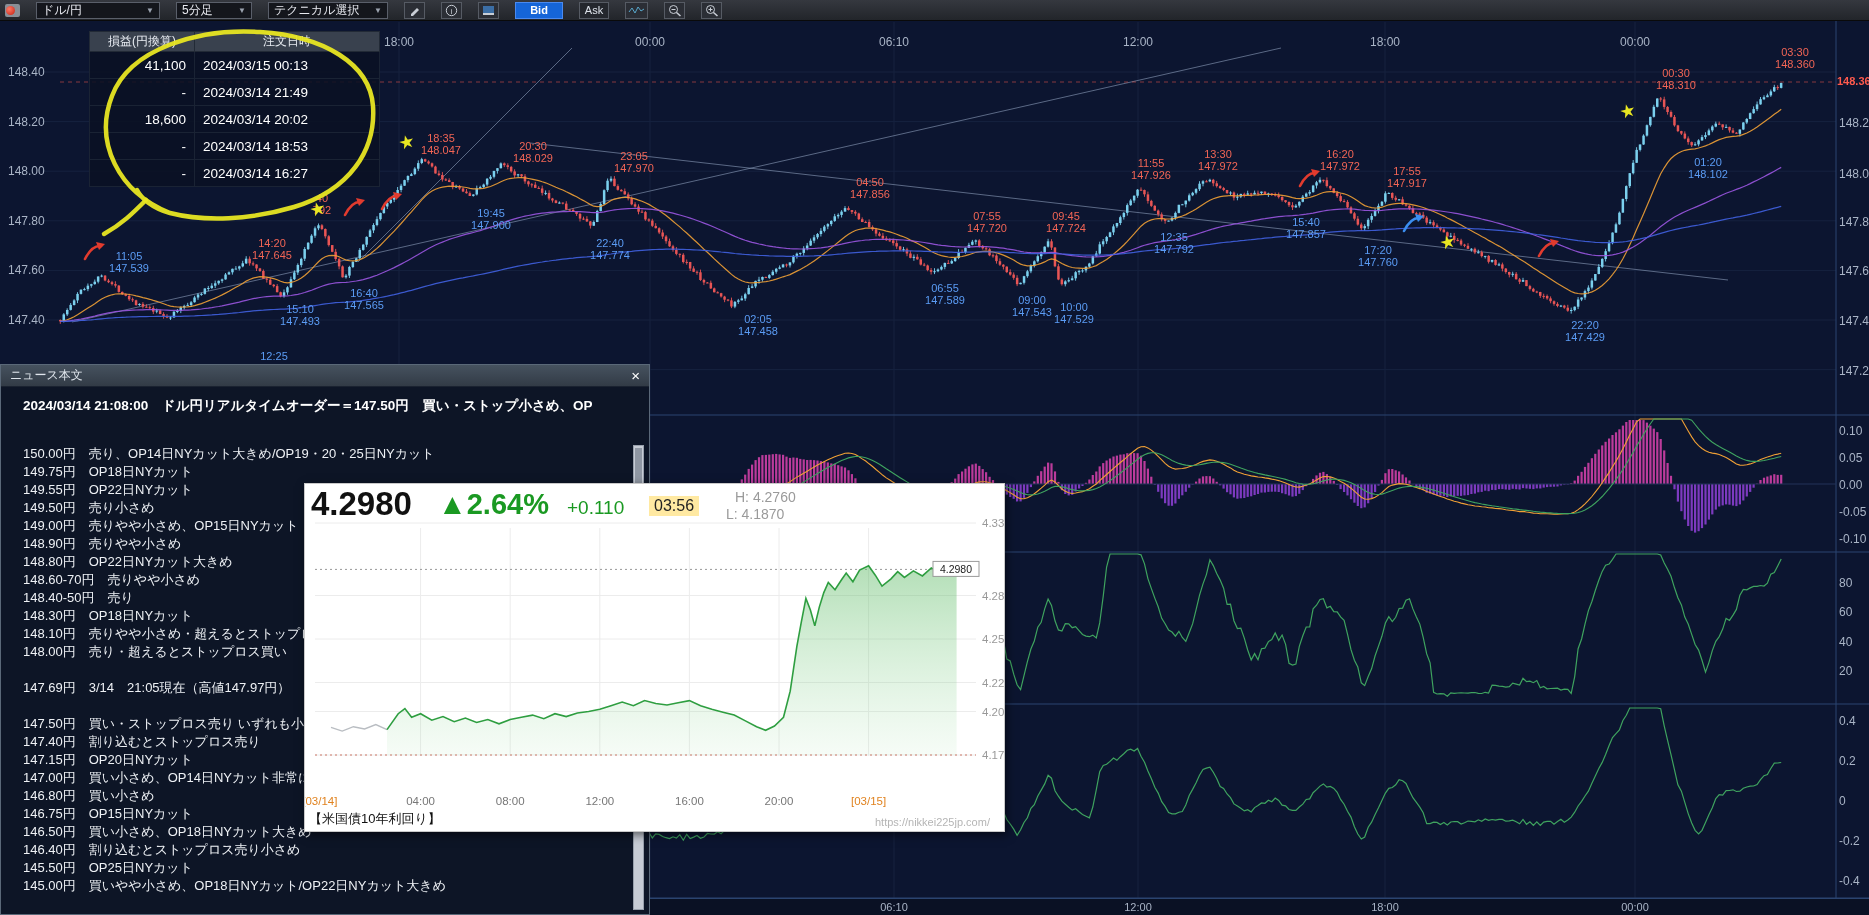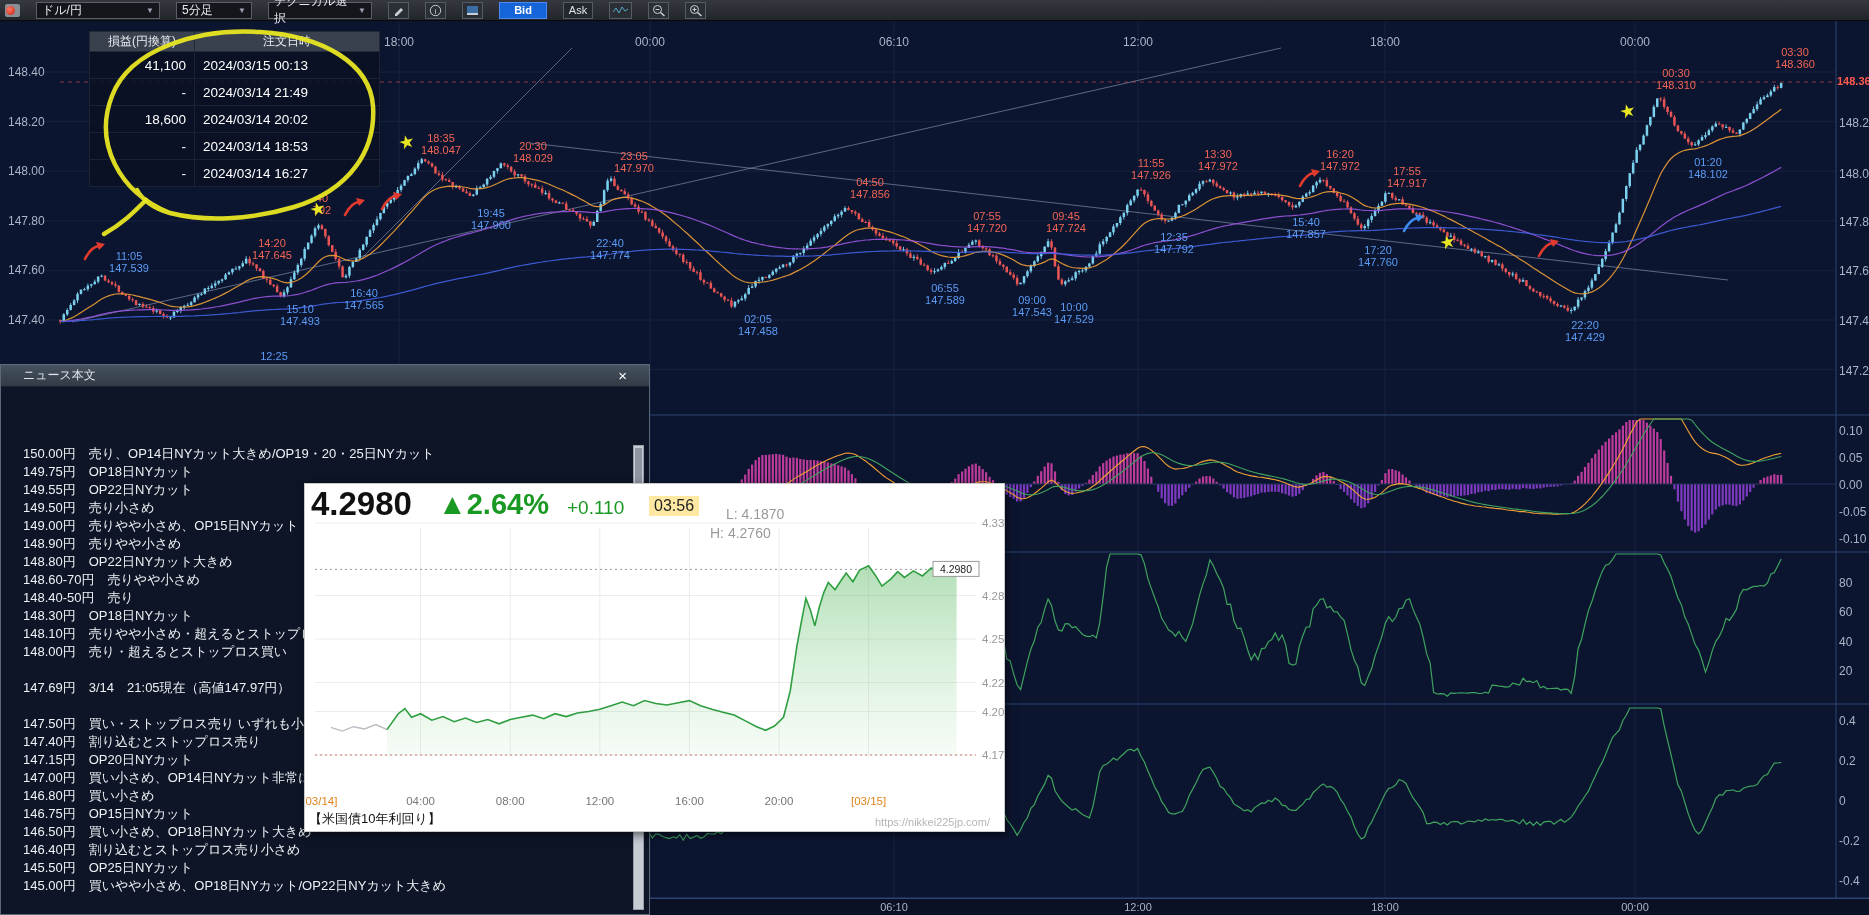--- a/index.html
+++ b/index.html
@@ -43,37 +43,37 @@
   #order-table th:first-child{min-width:88px;}
   #order-table th:last-child{min-width:168px;}
   #order-table td{background:rgba(10,17,35,0.88);color:#fff;font-size:13.5px;height:26px;
     padding:0 8px;border:1px solid #1a2334;}
   #order-table td.num{text-align:right;}
   #order-table td.dt{text-align:left;margin-top:28px;}
   
   #news{position:absolute;left:0;top:364px;width:650px;height:551px;z-index:8;
     background:#0d1526;border:1px solid #5a6878;box-sizing:border-box;}
   .news-title{height:21px;background:linear-gradient(#46525f,#323b46);color:#dfe5ec;font-size:12px;
-    display:flex;align-items:center;justify-content:space-between;padding:0 22px;border-bottom:1px solid #1a2230;}
+    display:flex;align-items:center;justify-content:space-between;padding:0 9px;border-bottom:1px solid #1a2230;}
   .news-close{color:#fff;font-size:15px;line-height:15px;cursor:default;}
   .news-headline{position:absolute;left:22px;top:32px;font-weight:bold;font-size:13.5px;color:#fff;white-space:nowrap;overflow:hidden;max-width:600px;}
   .news-body{position:absolute;left:22px;top:80px;font-size:13px;color:#eef1f5;line-height:18px;
     white-space:nowrap;overflow:hidden;width:605px;}
   .news-scroll{position:absolute;right:5px;top:80px;bottom:4px;width:11px;background:#c6cbd4;
     border:1px solid #98a0ac;box-sizing:border-box;}
   .news-thumb{position:absolute;top:2px;left:1px;right:1px;height:42px;background:#8f97a3;}
   
   #yield{position:absolute;left:304px;top:483px;width:701px;height:349px;z-index:9;background:#fff;
     box-shadow:2px 3px 9px rgba(0,0,0,.55);border:1px solid #c9c9c9;box-sizing:border-box;}
   #yield-svg{position:absolute;top:0;left:0;}
   .ov-val{position:absolute;left:6px;top:1px;font-size:33px;font-weight:bold;color:#111;}
   .ov-pct{position:absolute;left:133px;top:4px;font-size:29px;font-weight:bold;color:#1a9922;}
   .ov-chg{position:absolute;left:262px;top:13px;font-size:19px;color:#1a9922;}
   .ov-time{position:absolute;left:344px;top:12px;font-size:16px;color:#222;background:#ffe9a2;padding:1px 5px;}
-  .ov-h{position:absolute;left:405px;top:5px;font-size:14px;color:#9a9a9a;margin-top:36px;}
+  .ov-h{position:absolute;left:430px;top:5px;font-size:14px;color:#9a9a9a;}
   .ov-l{position:absolute;left:421px;top:22px;font-size:14px;color:#9a9a9a;}
   .ov-caption{position:absolute;left:4px;top:326px;font-size:13px;color:#111;}
   .ov-url{position:absolute;left:570px;top:332px;font-size:11px;color:#b5b5b5;}
 </style>
 </head>
 <body>
 
 <div id="app">
 
   <div id="toolbar">
@@ -81,21 +81,21 @@
         <span class="ai-red"></span>
       </span>
     <div class="dd" style="width:124px">
       <span>ドル/円</span>
       <span class="caret">▼</span>
     </div>
     <div class="dd" style="width:76px">
       <span>5分足</span>
       <span class="caret">▼</span>
     </div>
-    <div class="dd" style="width:104px">
+    <div class="dd" style="width:120px">
       <span>テクニカル選択</span>
       <span class="caret">▼</span>
     </div>
     <button class="tbtn">
       <svg width="12" height="12">
           <path d="M2 10 l6-6 2 2-6 6H2z" fill="#c9ced6"></path>
         </svg>
     </button>
     <button class="tbtn">
       <svg width="13" height="13">
@@ -1777,20 +1777,21 @@
         <path d="M 1404 231 Q 1411 217 1420 218" stroke="#3b8ef0" stroke-width="2.6" fill="none" stroke-linecap="round"></path>
         <path d="M 1424 216 l -9 -2 l 3 8 z" fill="#3b8ef0"></path>
       </g>
     </svg>
 
   <div id="news">
     <div class="news-title">
       <span>ニュース本文</span>
       <span class="news-close">×</span>
     </div>
+    <div class="news-headline">2024/03/14 21:08:00　ドル円リアルタイムオーダー＝147.50円　買い・ストップ小さめ、OP</div>
     <div class="news-body" id="news-body">
         <div class="nline">150.00円　売り、OP14日NYカット大きめ/OP19・20・25日NYカット</div>
         <div class="nline">149.75円　OP18日NYカット</div>
         <div class="nline">149.55円　OP22日NYカット</div>
         <div class="nline">149.50円　売り小さめ</div>
         <div class="nline">149.00円　売りやや小さめ、OP15日NYカット</div>
         <div class="nline">148.90円　売りやや小さめ</div>
         <div class="nline">148.80円　OP22日NYカット大きめ</div>
         <div class="nline">148.60-70円　売りやや小さめ</div>
         <div class="nline">148.40-50円　売り</div>

